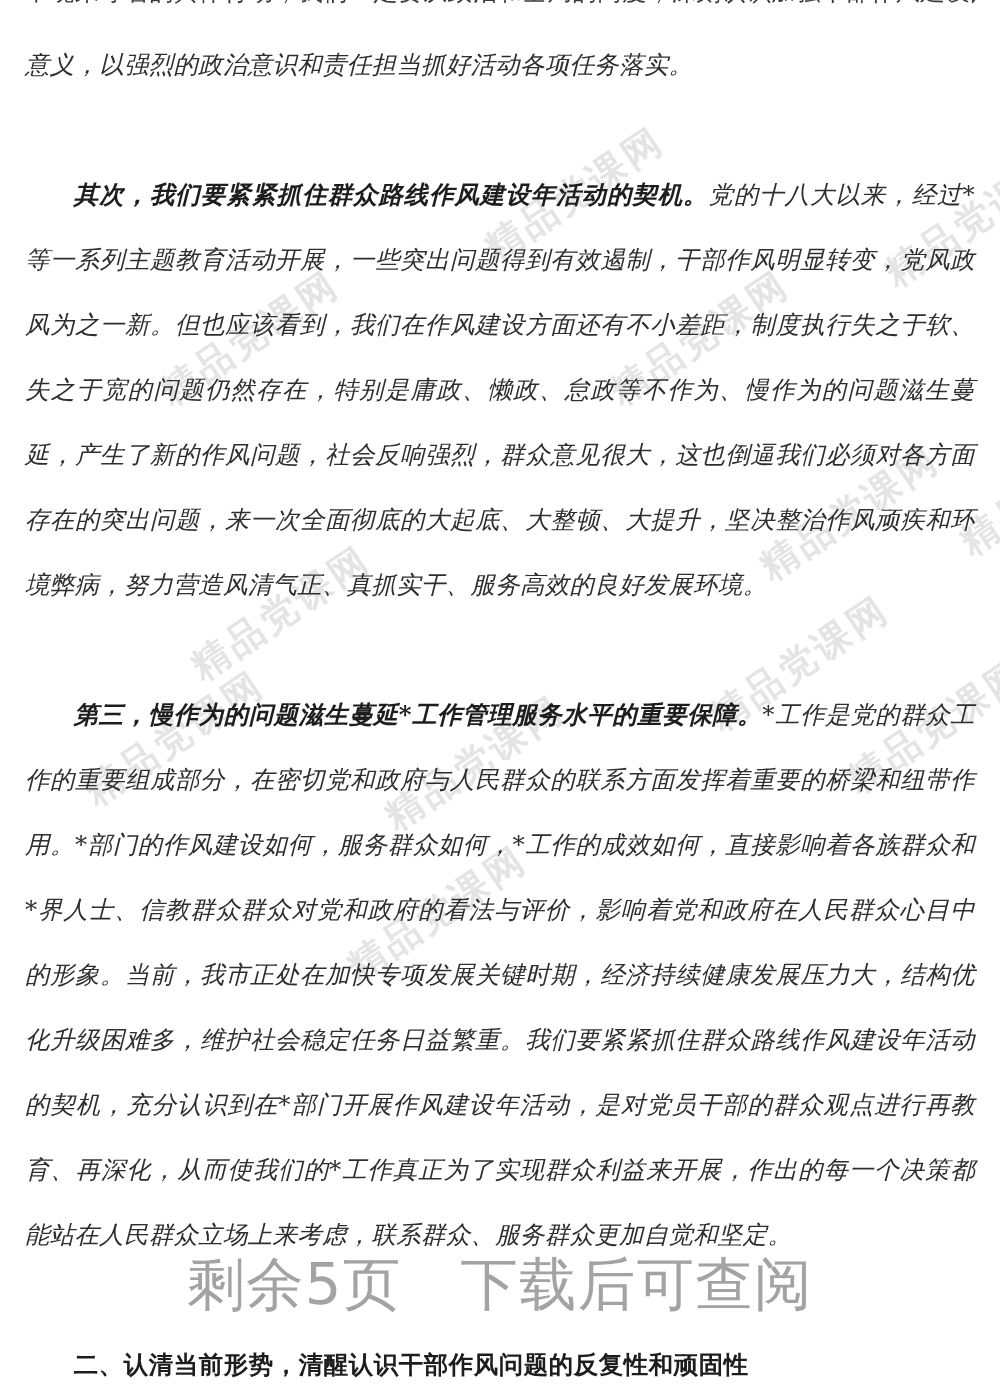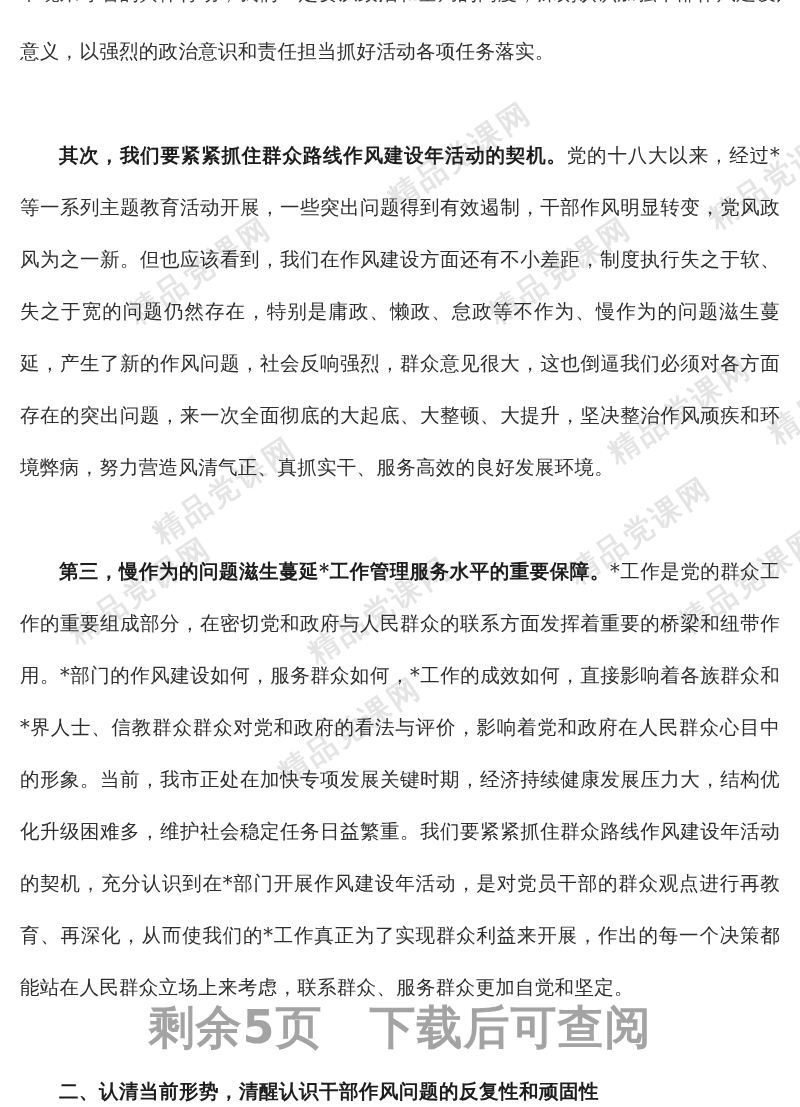--- a/index.html
+++ b/index.html
@@ -73,20 +73,21 @@
     white-space: nowrap;
   }
   p.para {
     margin: 0;
     font-size: 19.5px;
     line-height: 52px;
     color: #2e2e2e;
     text-align: justify;
     text-align-last: left;
     letter-spacing: 0.3px;
+    font-style: italic;
   }
   p.para.indent {
     text-indent: 2em;
   }
   p.para .lead {
     font-weight: 700;
     color: #1d1d1d;
   }
   p.heading {
     margin: 0;
@@ -105,21 +106,21 @@
     position: absolute;
     left: 0;
     width: 800px;
     top: 998px;
     z-index: 3;
     text-align: center;
   }
   .paywall-text {
     display: inline-block;
     font-family: "DejaVu Sans", "Liberation Sans", sans-serif;
-    font-weight: 700;
+    font-weight: 400;
     font-size: 46px;
     line-height: 58px;
     color: #a3a3a3;
     letter-spacing: 1px;
     white-space: pre;
   }
 </style>
 </head>
 <body>
 

